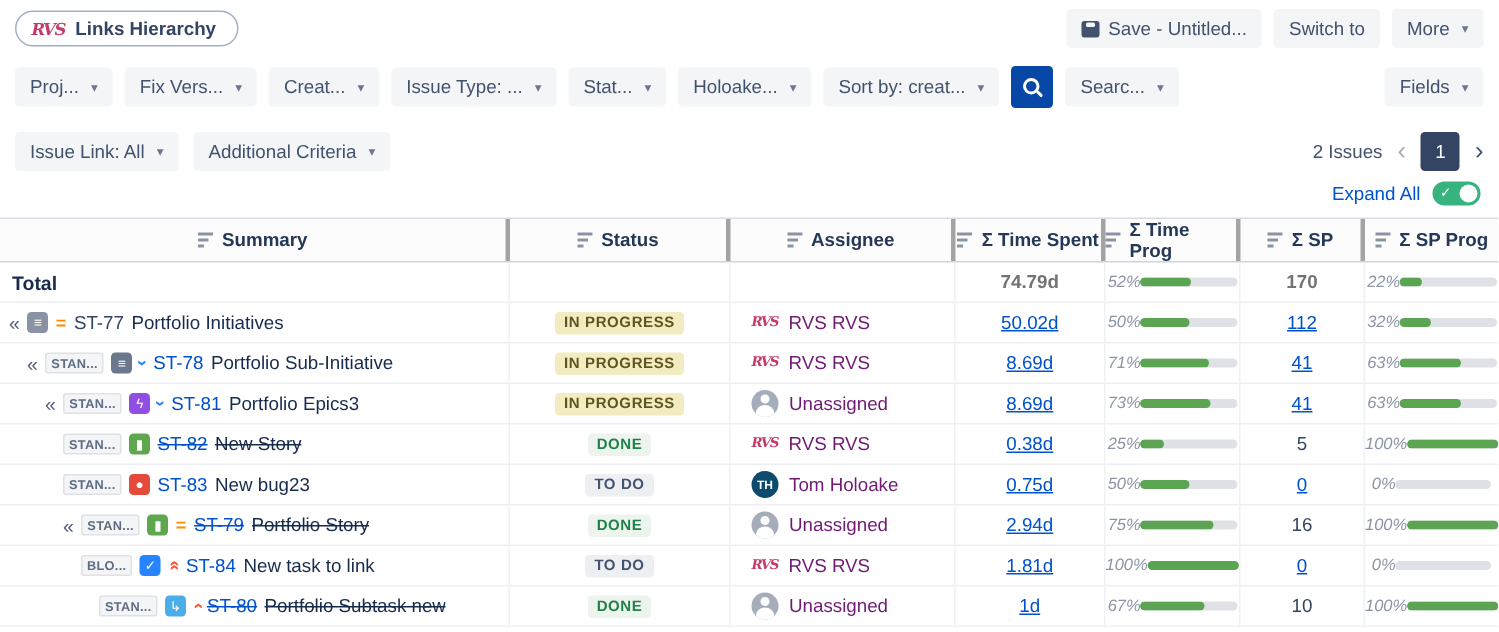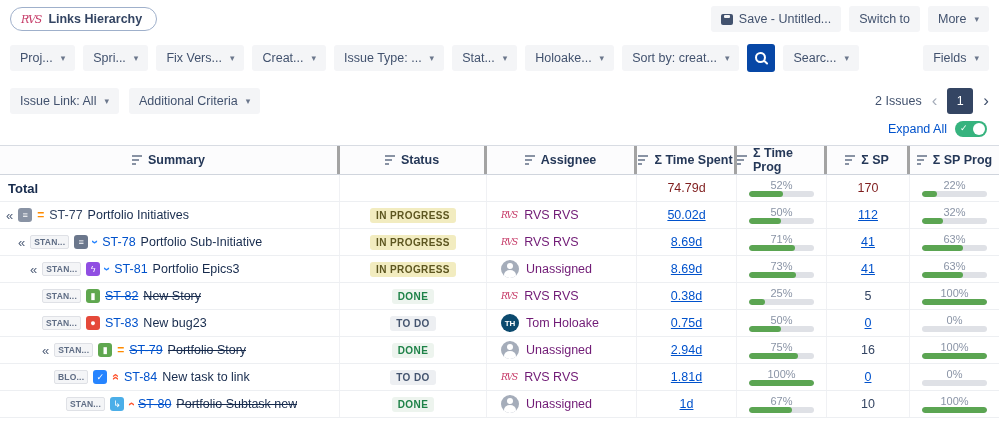--- a/index.html
+++ b/index.html
@@ -10,21 +10,21 @@
   }
   button { font-family:inherit; }
 
   
   .topbar { display:flex; justify-content:space-between; align-items:center; padding:6px 10px 4px; }
   .app-pill {
     display:inline-flex; align-items:center; gap:7px; background:#fff;
     border:1px solid #9FB0CB; border-radius:16px; padding:4px 14px 4px 10px;
     color:#344563; font-size:12.5px; font-weight:600; cursor:pointer;
   }
-  .rvs-logo { font-family:"DejaVu Serif", serif; font-style:italic; font-weight:400; color:#C63A67; font-size:11px; letter-spacing:-1px; }
+  .rvs-logo { font-family:"DejaVu Serif", serif; font-style:italic; font-weight:700; color:#C63A67; font-size:11px; letter-spacing:-1px; }
   .topbar-right { display:flex; align-items:center; gap:8px; }
   .btn {
     display:inline-flex; align-items:center; gap:6px; background:#F4F5F7; border:none;
     border-radius:3px; padding:6px 10px; color:#42526E; font-size:12.5px; font-weight:500; cursor:pointer;
     white-space:nowrap;
   }
   .has-chev::after { content:"▾"; font-size:9px; color:#6B778C; margin-left:2px; }
   .save-ic { width:12px; height:11px; background:#42526E; border-radius:2px; position:relative; display:inline-block; flex:none; }
   .save-ic::before { content:""; position:absolute; top:1px; left:3px; width:6px; height:3px; background:#F4F5F7; border-radius:1px; }
 
@@ -84,23 +84,23 @@
   .avatar.initials { color:#fff; font-size:8px; font-weight:700; }
   .rvs-avatar { font-size:9px; flex:none; }
   .person-icon { position:relative; width:18px; height:18px; border-radius:50%; background:#A5ADBA; overflow:hidden; flex:none; }
   .person-icon::before { content:""; position:absolute; top:3px; left:6px; width:6px; height:6px; border-radius:50%; background:#fff; }
   .person-icon::after { content:""; position:absolute; top:10px; left:3px; width:12px; height:10px; border-radius:50%; background:#fff; }
   .assignee-name { font-size:12.5px; color:#701a75; overflow:hidden; text-overflow:ellipsis; white-space:nowrap; }
 
   .num-cell { justify-content:center; font-size:12.5px; }
   .num-link { color:#0052CC; text-decoration:underline; cursor:pointer; }
   .num-plain { color:#344563; }
-  .bold { font-weight:400; color:#7f1d1d; }
-
-  .prog-cell { flex-direction:column; justify-content:center; gap:0; }
+  .bold { font-weight:700; color:#737373; }
+
+  .prog-cell { flex-direction:row; justify-content:center; gap:0;font-style:italic; }
   .pct { font-size:11px; color:#8A94A6; line-height:1; }
   .track { width:72%; height:6px; background:#DFE1E6; border-radius:3px; overflow:hidden; }
   .fill { height:100%; background:var(--green,#5BA552); border-radius:3px; }
 </style>
 </head>
 <body>
 
 <div class="topbar">
   <button class="app-pill">
     <span class="rvs-logo">RVS</span>
@@ -117,23 +117,20 @@
     <button class="btn has-chev">
       <span>More</span>
     </button>
   </div>
 </div>
 
 <div class="filter-bar" id="filter-bar">
 
 <button class="btn has-chev">
       <span>Proj...</span>
-    </button>
-    <button class="btn has-chev">
-      <span>Spri...</span>
     </button>
     <button class="btn has-chev">
       <span>Fix Vers...</span>
     </button>
     <button class="btn has-chev">
       <span>Creat...</span>
     </button>
     <button class="btn has-chev">
       <span>Issue Type: ...</span>
     </button>

